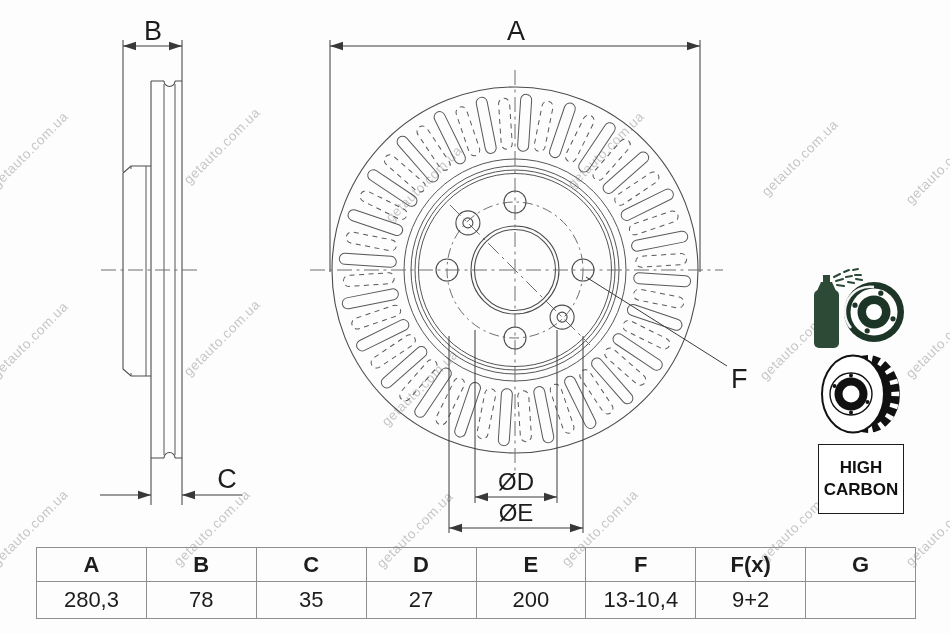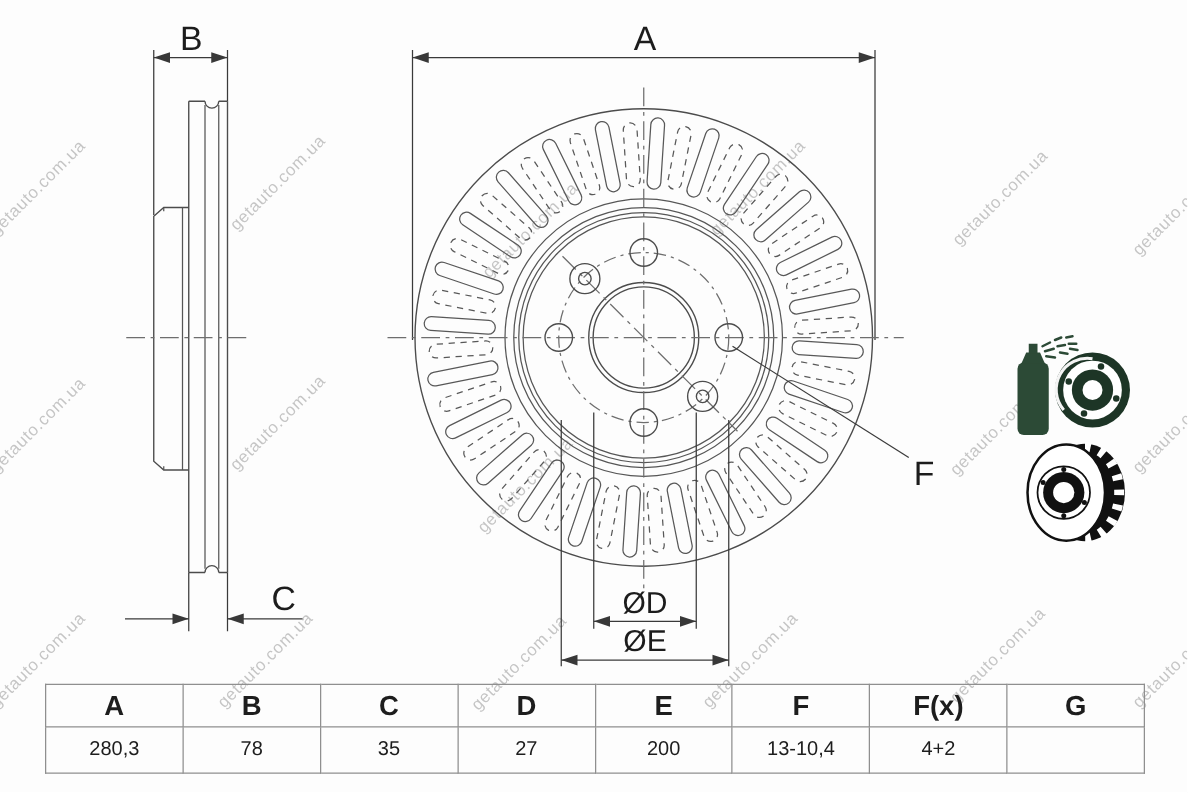--- a/index.html
+++ b/index.html
@@ -34,21 +34,21 @@
   }
   
   #dimensions-table{
     position:absolute;left:36px;top:547px;width:880px;z-index:2;
     border-collapse:collapse;table-layout:fixed;background:transparent;
   }
   #dimensions-table th,#dimensions-table td{
     border:1px solid #8f8f8f;text-align:center;padding:0;color:#1d1d1d;
   }
   #dimensions-table th{height:33px;font-size:22px;font-weight:bold;}
-  #dimensions-table td{height:36px;font-size:16px;font-weight:normal;}
+  #dimensions-table td{height:36px;font-size:22px;font-weight:normal;}
 </style>
 </head>
 <body>
 
 <div id="stage">
 
   <div id="watermark-layer">
       <div class="wm" style="left: 30px; top: 150px;">getauto.com.ua</div>
       <div class="wm" style="left: 222px; top: 146px;">getauto.com.ua</div>
       <div class="wm" style="left: 424px; top: 184px;">getauto.com.ua</div>
@@ -234,20 +234,24 @@
     <ellipse cx="41" cy="42" rx="31" ry="38.5" fill="#ffffff" stroke="#111111" stroke-width="2"></ellipse>
     <circle cx="39" cy="42" r="21" fill="none" stroke="#111111" stroke-width="1.4"></circle>
     <circle cx="39" cy="42" r="16.5" fill="#111111"></circle>
     <circle cx="39" cy="42" r="8.5" fill="#ffffff"></circle>
     <circle cx="39" cy="23.5" r="2" fill="#111111"></circle>
     <circle cx="39" cy="60.5" r="2" fill="#111111"></circle>
     <circle cx="22.5" cy="34" r="2" fill="#111111"></circle>
     <circle cx="55.5" cy="50" r="2" fill="#111111"></circle>
   </svg>
 
+  <div id="high-carbon-badge">
+    <span>HIGH</span>
+    <span>CARBON</span>
+  </div>
 
   <table id="dimensions-table">
     <thead>
       <tr>
         <th>A</th>
         <th>B</th>
         <th>C</th>
         <th>D</th>
         <th>E</th>
         <th>F</th>
@@ -256,18 +260,18 @@
       </tr>
     </thead>
     <tbody>
       <tr>
         <td>280,3</td>
         <td>78</td>
         <td>35</td>
         <td>27</td>
         <td>200</td>
         <td>13-10,4</td>
-        <td>4+2</td>
+        <td>9+2</td>
         <td></td>
       </tr>
     </tbody>
   </table>
 </div>
 
 </body></html>

